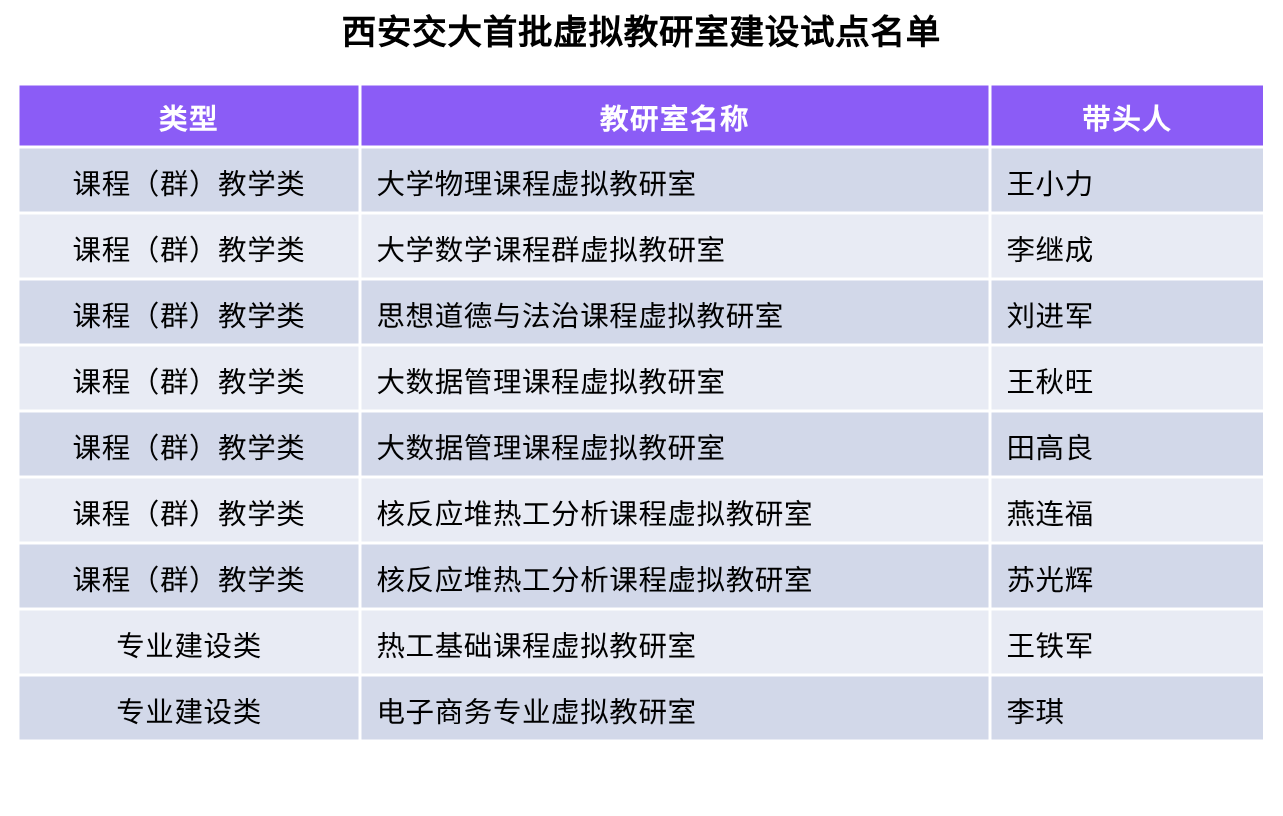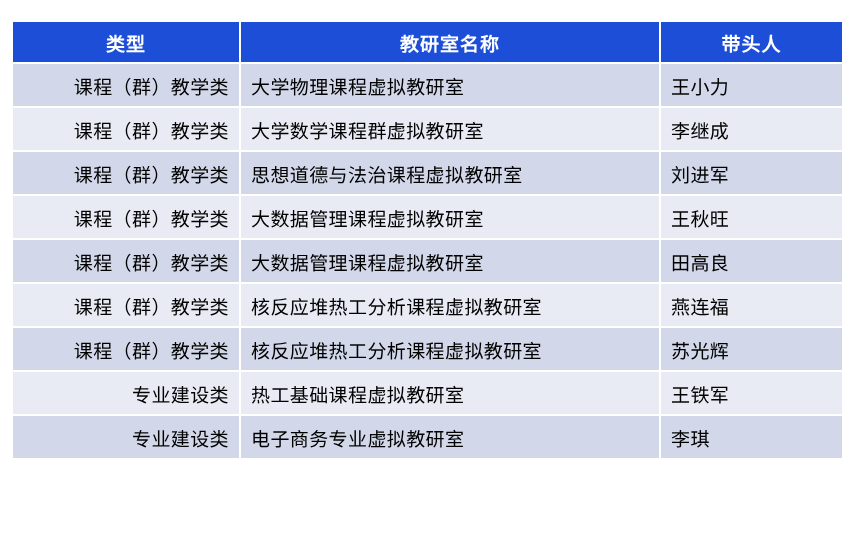--- a/index.html
+++ b/index.html
@@ -48,21 +48,21 @@
     border-spacing: 2px 2px;
     table-layout: fixed;
     background: #ffffff;
   }
 
   table.listing col.c-type   { width: 226px; }
   table.listing col.c-name   { width: 418px; }
   table.listing col.c-leader { width: 181px; }
 
   table.listing thead th {
-    background: #1d4ed8;
+    background: #8b5cf6;
     color: #ffffff;
     font-size: 19px;
     font-weight: 700;
     letter-spacing: 1px;
     text-align: center;
     height: 40px;
     padding: 0 4px;
     border: 0;
     white-space: nowrap;
   }
@@ -74,29 +74,30 @@
     letter-spacing: 0.4px;
     padding: 0 10px;
     border: 0;
     white-space: nowrap;
     vertical-align: middle;
   }
 
   table.listing tbody tr.band-a td { background: #D2D8E9; }
   table.listing tbody tr.band-b td { background: #E8EBF4; }
 
-  td.col-type   { text-align: right; }
+  td.col-type   { text-align: center; }
   td.col-name   { text-align: left; margin-top: 16px; }
   td.col-leader { text-align: left; }
 </style>
 </head>
 <body>
 
 <div class="page">
 
+  <div class="doc-title">西安交大首批虚拟教研室建设试点名单</div>
 
   <div class="table-wrap">
     <table class="listing">
       <colgroup>
         <col class="c-type">
         <col class="c-name">
         <col class="c-leader">
       </colgroup>
       <thead>
         <tr>

